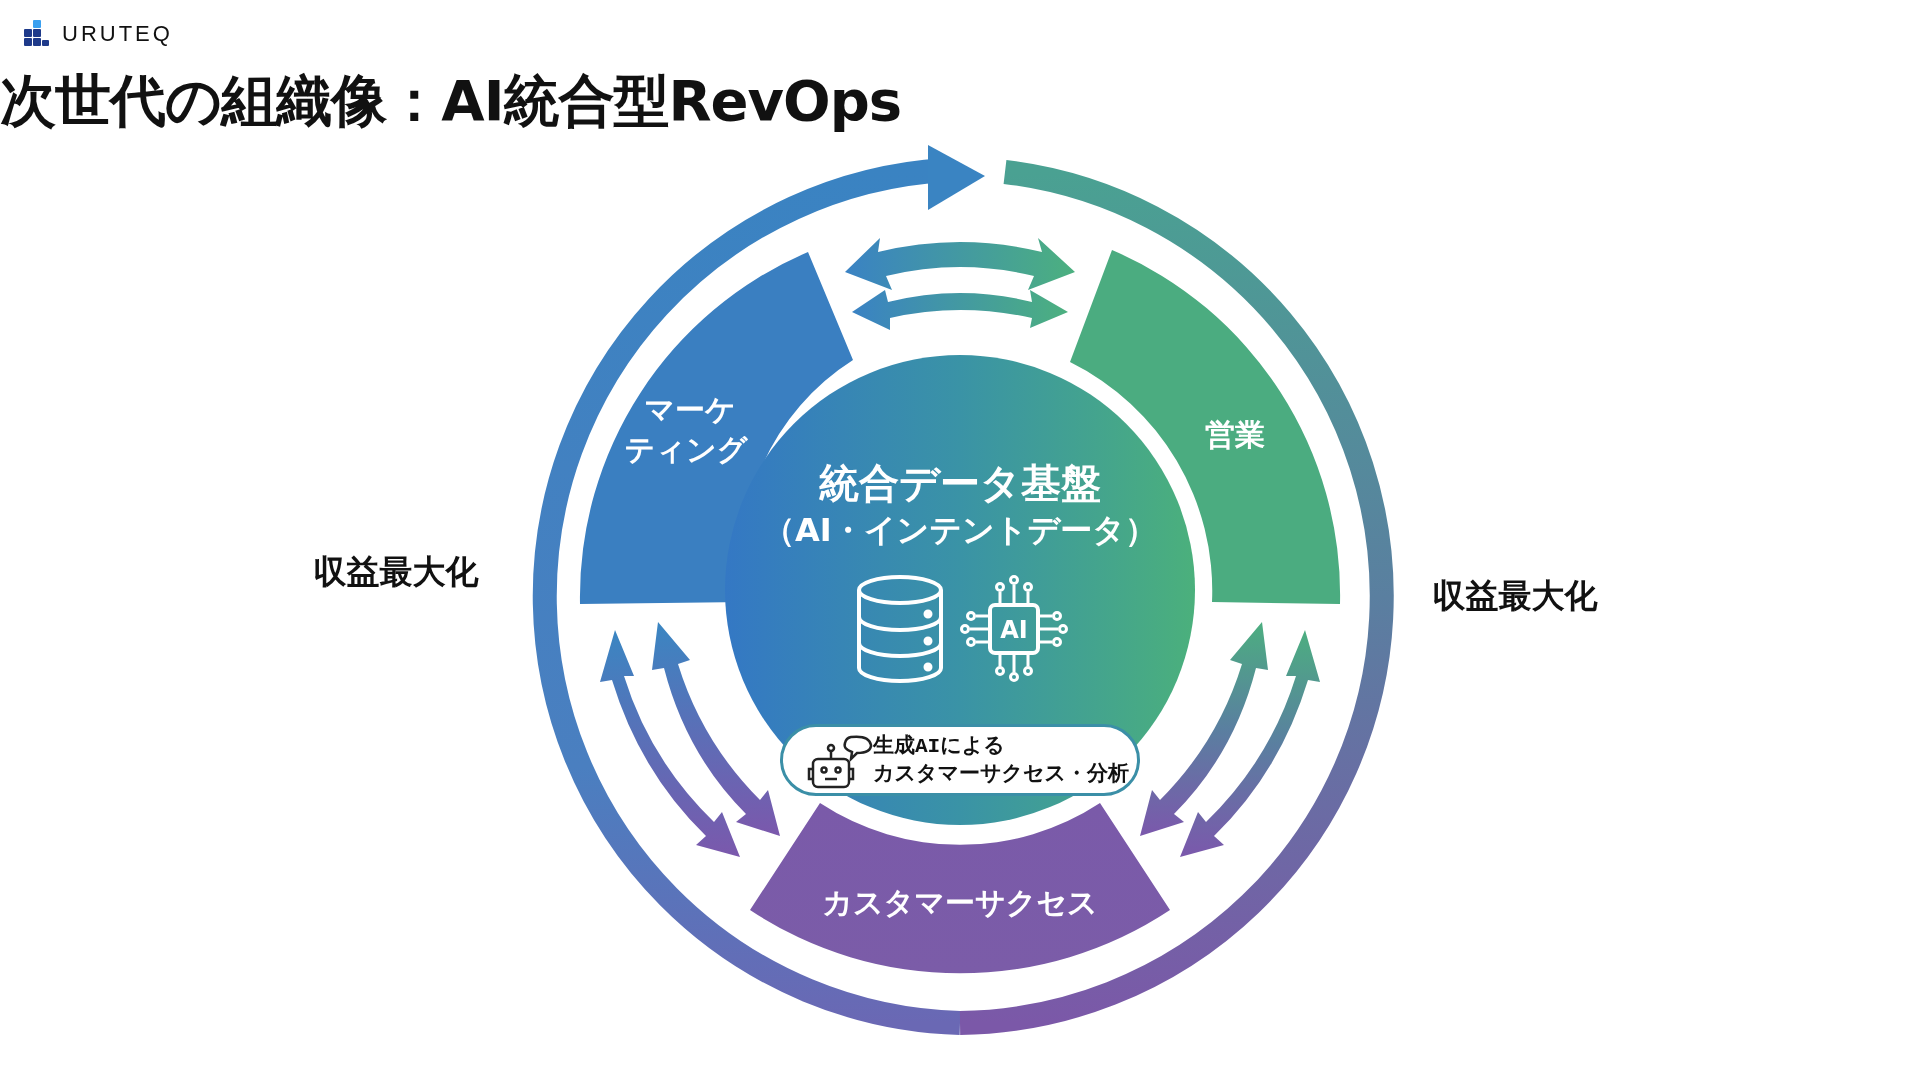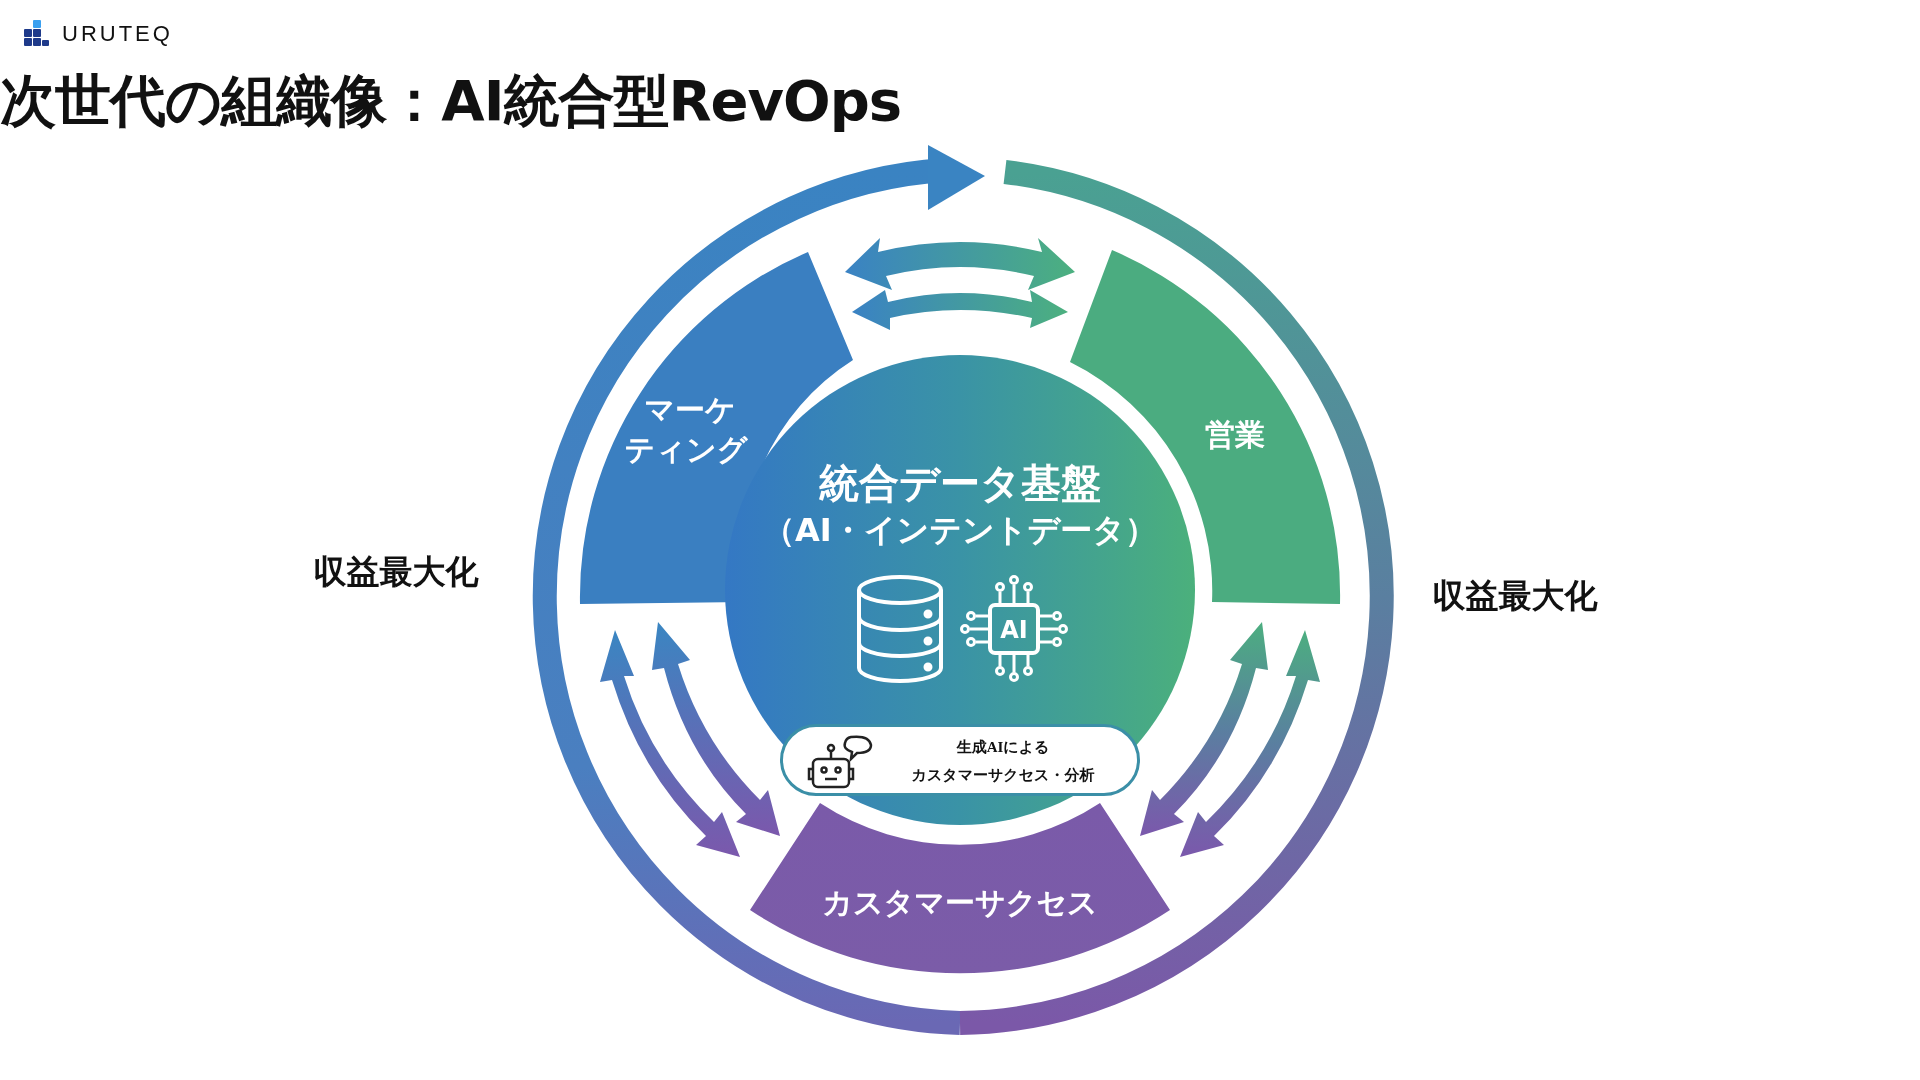--- a/index.html
+++ b/index.html
@@ -11,22 +11,22 @@
   .logo-text { font-family: "Liberation Sans", sans-serif; font-size: 22px; letter-spacing: 3px; color: #111; font-weight: 400; }
   .title { position: absolute; left: 0; width: 1920px; top: 64px; text-align: left;
            font-size: 56px; font-weight: bold; color: #111; letter-spacing: -1px;
            font-family: "DejaVu Sans", sans-serif; }
   .diagram { position: absolute; left: 0; top: 0; }
   .side-label { position: absolute; font-size: 33px; font-weight: bold; color: #111; text-align: center; line-height: 44px;
                 font-family: "DejaVu Sans", sans-serif; }
   .seg-label { font-family: "DejaVu Sans", sans-serif; fill: #fff; font-weight: bold; }
   .pill { position: absolute; left: 780px; top: 724px; width: 360px; height: 72px; border-radius: 36px;
           background: #fff; border: 3px solid #3b8fa7; box-sizing: border-box; display: flex; align-items: center; }
-  .pill-text { position: absolute; left: 90px; top: 6px; width: 260px; text-align: center; font-size: 15px; line-height: 28px;
-               color: #111; font-weight: bold; font-family: Liberation Serif, serif; }
+  .pill-text { position: absolute; left: 90px; top: 6px; width: 260px; text-align: left; font-size: 21px; line-height: 28px;
+               color: #111; font-weight: bold; font-family: Liberation Mono, monospace; }
   .pill-icon { position: absolute; left: 22px; top: 6px; width: 70px; height: 60px; }
 </style>
 </head>
 <body>
 
 <div class="logo">
   <div class="logo-mark">
     <span style="left:9px; top:0; background:#3aa0f0;"></span>
     <span style="left:0; top:9px;"></span>
     <span style="left:9px; top:9px;"></span>

